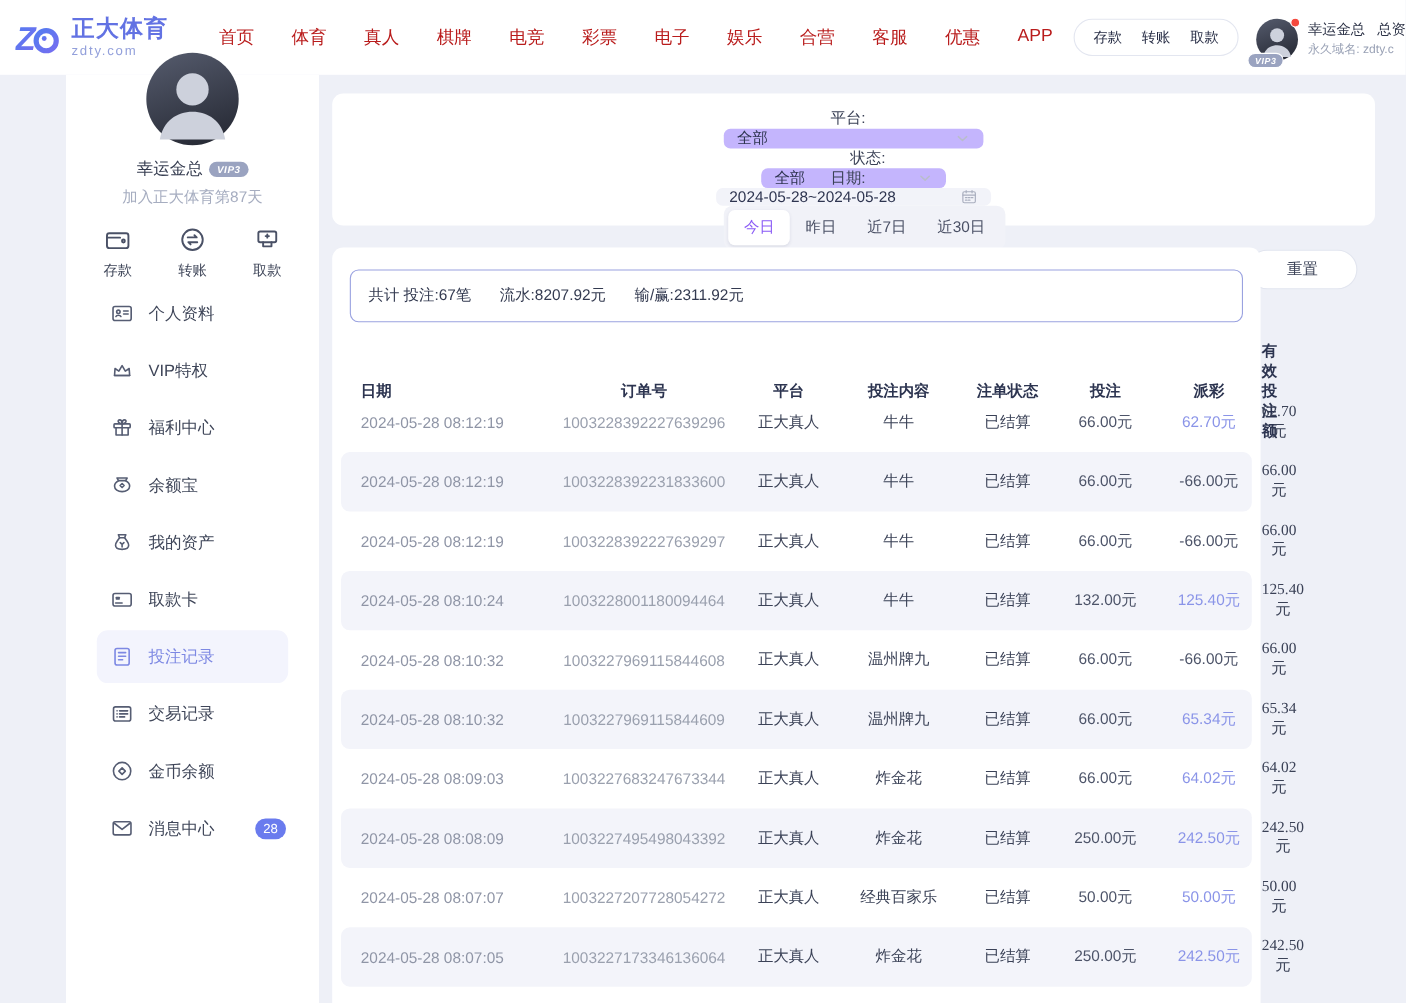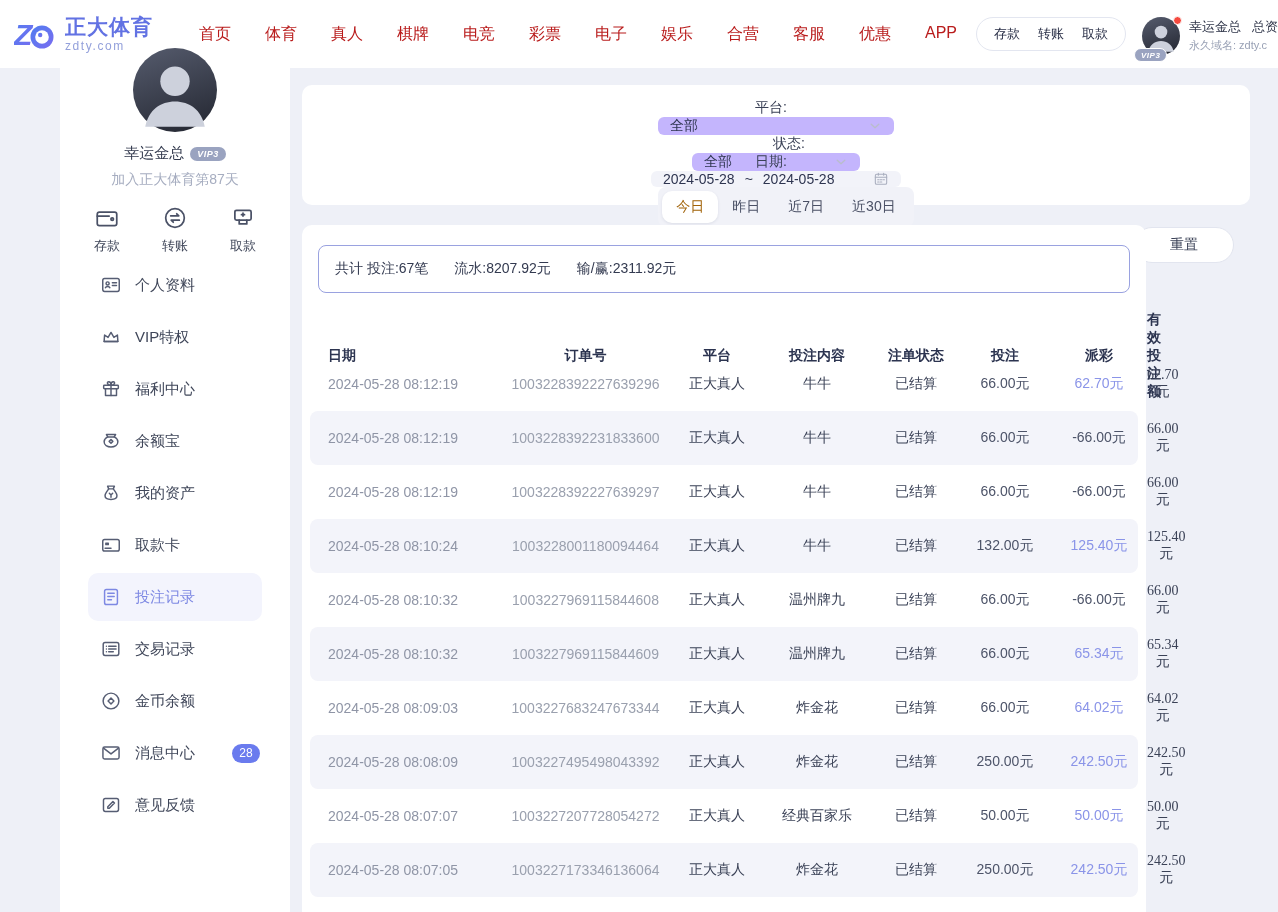--- a/index.html
+++ b/index.html
@@ -69,26 +69,26 @@
   .filter-card { left:302px; top:85px; width:948px; height:120px; padding:14px 16px; }
   .frow { display:flex; align-items:center; height:40px;flex-direction:column; }
   .frow + .frow { margin-top:14px; }
   .flabel { font-size:14px; color:#3a4156; margin-right:10px; white-space:nowrap; }
   .flabel.gap { margin-left:36px; }
   .select { width:236px; height:40px; background:#c4b5fd; border-radius:6px; display:flex; align-items:center;
     padding:0 12px; font-size:14px; color:#2e3550; cursor:pointer; }
   .select.status { width:168px; }
   .select .chev { margin-left:auto; width:14px; height:14px; color:#b9bdcc; }
   .datebox { width:250px; height:40px; background:#f2f3f9; border-radius:6px; display:flex; align-items:center;
-    gap:10px; padding:0 12px; font-size:14px; color:#2e3550; cursor:pointer; }
+    padding:0 12px; font-size:14px; color:#2e3550; cursor:pointer; }
   .datebox .cal { margin-left:auto; width:16px; height:16px; color:#a9aebe; }
   .segmented { margin-left:20px; background:#f1f2f8; border-radius:8px; padding:4px; display:flex; }
   .seg-item { padding:0 14px; height:32px; display:flex; align-items:center; font-size:14px; color:#4a5065;
     border-radius:6px; cursor:pointer; white-space:nowrap; }
-  .seg-item.active { background:#fff; color:#a16207; box-shadow:0 1px 3px rgba(40,50,90,.10);border-radius:10px; }
+  .seg-item.active { background:#fff; color:#8b5cf6; box-shadow:0 1px 3px rgba(40,50,90,.10); }
   .fbuttons { margin-left:auto; display:flex; gap:12px; }
   .btn { width:100px; height:36px; border-radius:18px; font-size:14px; border:none; cursor:pointer; font-family:inherit; }
   .btn.primary { background:#4c1d95; color:#fff;margin-top:12px; }
   .btn.ghost { background:#fff; color:#3a4156; border:1px solid #e2e5ef; }
 
   .table-card { left:302px; top:225px; width:844px; height:687px; padding:20px 8px 0; border-radius:10px 10px 0 0; }
   .summary { margin:0 8px; height:48px; border:1px solid #9aa2e0; border-radius:8px;
     display:flex; align-items:center; padding:0 16px; gap:26px; font-size:14px; color:#333a50; }
   .grid { display:grid; grid-template-columns:178px 175px 88px 112px 86px 92px 96px 1fr; align-items:center; padding:0 10px; }
   .thead { margin-top:18px; height:46px; font-weight:bold; color:#2c3450; font-size:14px; }
@@ -300,29 +300,20 @@
       <div class="menu-item">
         <span class="icon">
           <svg viewBox="0 0 24 24" fill="none" stroke="currentColor" stroke-width="1.6" stroke-linecap="round" stroke-linejoin="round">
             <rect x="3.2" y="5.5" width="17.6" height="13" rx="1.8"></rect>
             <path d="M4.2 7l7.8 6 7.8-6"></path>
           </svg>
         </span>
         <span class="label">消息中心</span>
         <span class="msg-badge">28</span>
       </div>
-      <div class="menu-item">
-        <span class="icon">
-          <svg viewBox="0 0 24 24" fill="none" stroke="currentColor" stroke-width="1.6" stroke-linecap="round" stroke-linejoin="round">
-            <rect x="3.8" y="5" width="16.4" height="14" rx="2"></rect>
-            <path d="M8.5 13.8l5.6-5.6 1.7 1.7-5.6 5.6H8.5z"></path>
-          </svg>
-        </span>
-        <span class="label">意见反馈</span>
-      </div>
     </nav>
 </aside>
 
 <section class="card filter-card">
   <div class="frow">
     <span class="flabel">平台:</span>
     <div class="select">
       <span>全部</span>
       <span class="icon chev">
         <svg viewBox="0 0 24 24" fill="none" stroke="currentColor" stroke-width="2.4" stroke-linecap="round" stroke-linejoin="round">

